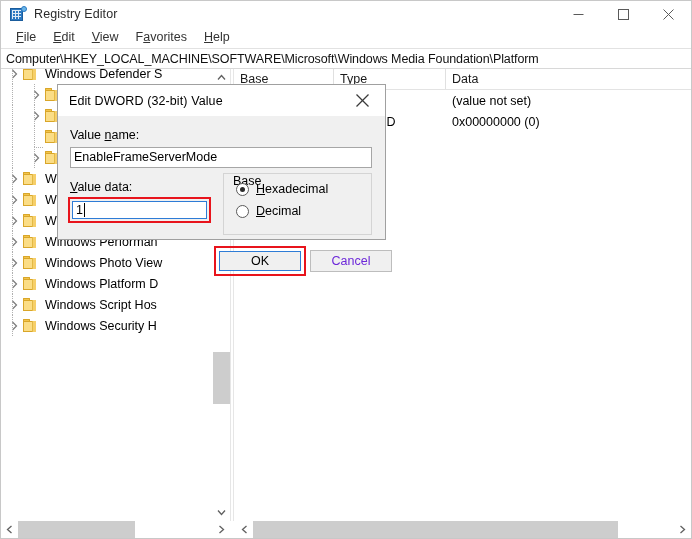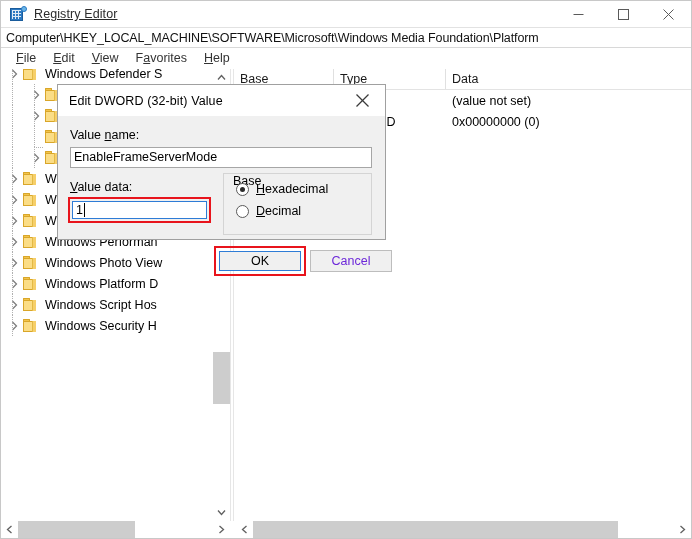--- a/index.html
+++ b/index.html
@@ -65,21 +65,20 @@
     width: 6px; height: 6px;
     border-radius: 50%;
     background: #6ab5e8;
     border: 1px solid #2b79c2;
     box-sizing: border-box;
   }
   #window-title {
     font-size: 12.5px;
     color: #2b2b2b;
     letter-spacing: .1px;
-    text-decoration: underline;
   }
   #win-controls {
     position: absolute;
     right: 0; top: 0;
     height: 26px;
     display: flex;
   }
   .win-btn {
     width: 45px; height: 26px;
     display: flex; align-items: center; justify-content: center;
@@ -570,30 +569,30 @@
       </div>
       <div class="win-btn">
         <svg width="11" height="11" viewBox="0 0 11 11">
             <line x1="0.5" y1="0.5" x2="10.5" y2="10.5" stroke="currentColor" stroke-width="1"></line>
             <line x1="10.5" y1="0.5" x2="0.5" y2="10.5" stroke="currentColor" stroke-width="1"></line>
           </svg>
       </div>
     </div>
   </div>
 
-  <div id="address-bar">
-    <div id="address-text">Computer\HKEY_LOCAL_MACHINE\SOFTWARE\Microsoft\Windows Media Foundation\Platform</div>
-  </div>
-
   <div id="menu-bar">
     <div class="menu-item"><u>F</u>ile</div>
     <div class="menu-item"><u>E</u>dit</div>
     <div class="menu-item"><u>V</u>iew</div>
     <div class="menu-item">F<u>a</u>vorites</div>
     <div class="menu-item"><u>H</u>elp</div>
+  </div>
+
+  <div id="address-bar">
+    <div id="address-text">Computer\HKEY_LOCAL_MACHINE\SOFTWARE\Microsoft\Windows Media Foundation\Platform</div>
   </div>
 
   <div id="content">
 
     <div id="tree-pane">
       <div id="tree-scroll">
         <div id="tree-list" style="top: -6px;">
             <div class="tree-row">
               <div class="guides">
                 <div class="guide" style="left: 11px;"></div>

